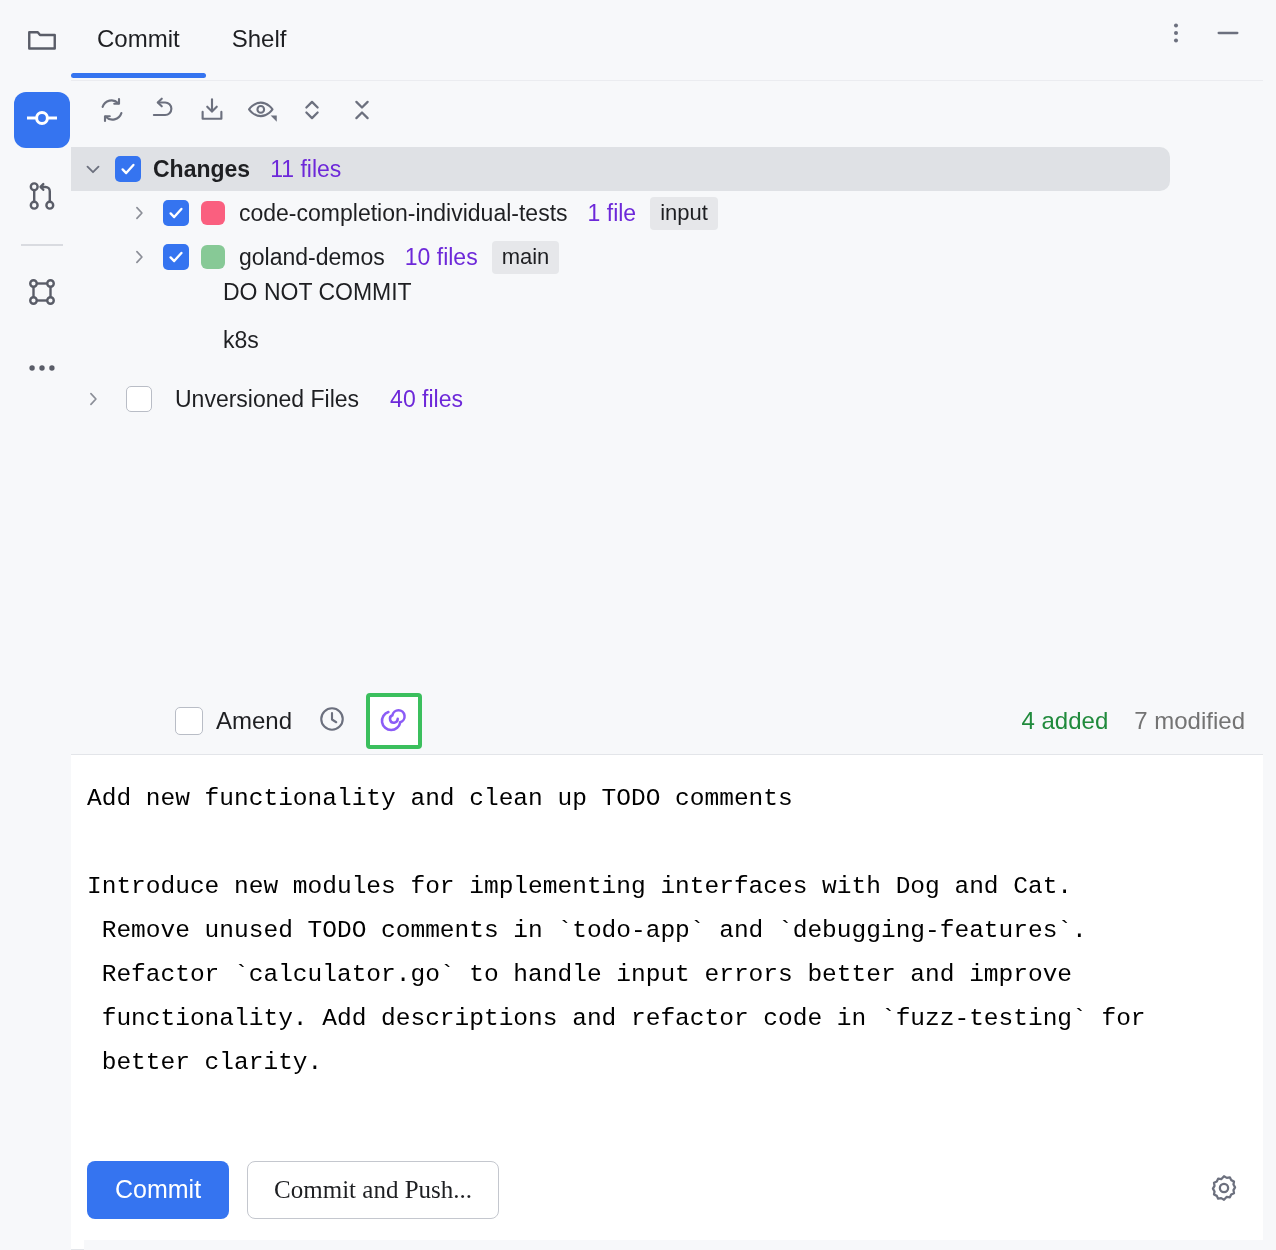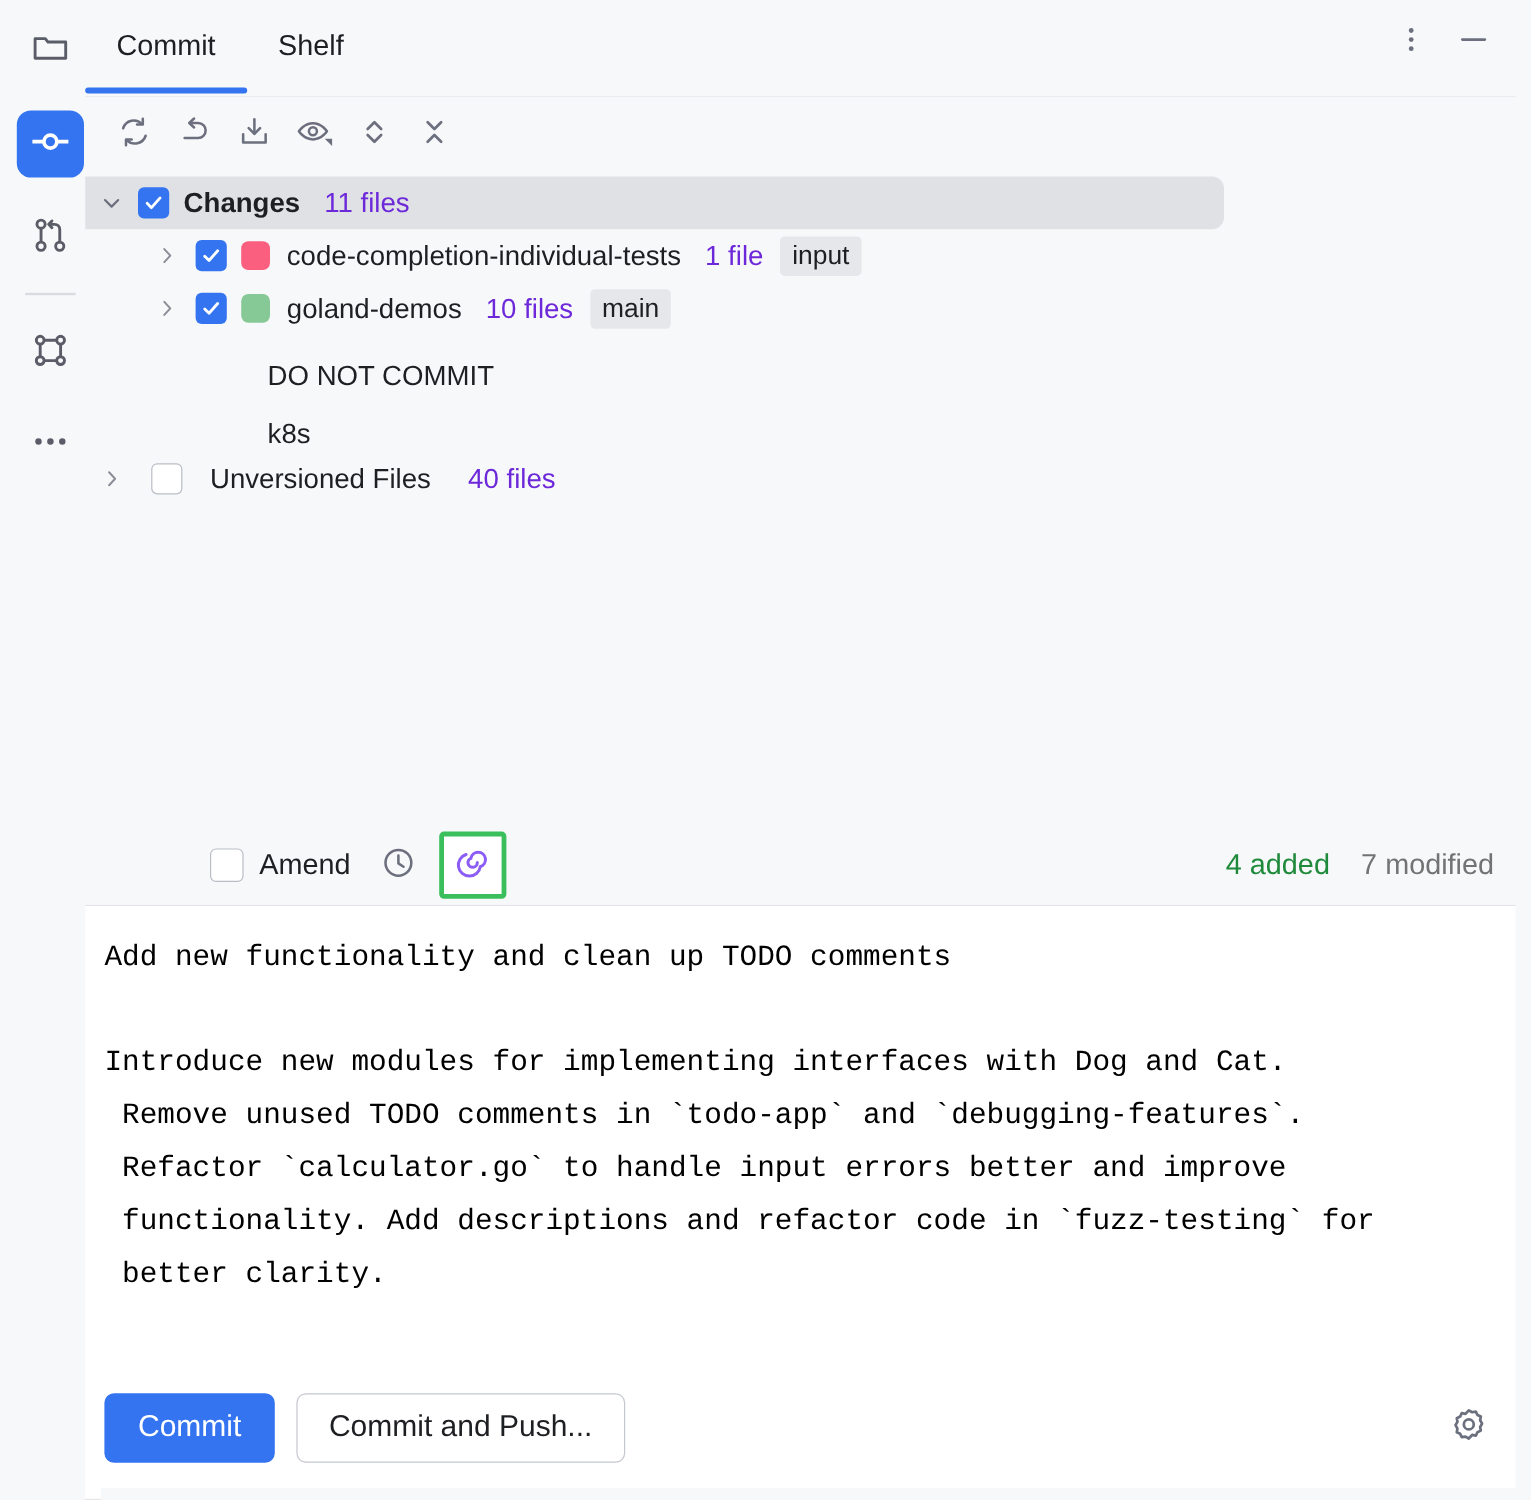--- a/index.html
+++ b/index.html
@@ -71,21 +71,21 @@
 
   
   #changes-tree { flex: 1 1 auto; padding-top: 4px; position: relative; }
   .tree-row {
     height: 44px; display: flex; align-items: center;
     font-size: 23px; white-space: nowrap;
   }
   .tree-row.selected {
     background: #dfe1e5;
     border-radius: 0 10px 10px 0;
-    width: 949px;
+    width: 1099px;
   }
   .chevron {
     width: 36px; display: flex; align-items: center; justify-content: center;
     cursor: pointer; flex: 0 0 auto;
   }
   .cb {
     width: 26px; height: 26px; flex: 0 0 auto;
     border-radius: 5px; margin-right: 12px;
     display: flex; align-items: center; justify-content: center;
     cursor: pointer;
@@ -93,21 +93,21 @@
   .cb.checked { background: #3574f0; }
   .cb.unchecked { background: #ffffff; border: 1.6px solid #b9bdc6; }
   .swatch { width: 24px; height: 24px; border-radius: 6px; margin-right: 14px; flex: 0 0 auto; }
   .node-label { font-weight: 400; }
   .node-label.bold { font-weight: 700; }
   .node-count { color: #6d28d9; margin-left: 20px; }
   .branch-tag {
     margin-left: 14px; background: #e6e7ea; color: #1e1f22;
     border-radius: 4px; padding: 3px 10px 4px; font-size: 22px;
   }
-  .plain-row { height: 48px; display: flex; align-items: flex-end; font-size: 23px; padding-left: 152px; }
+  .plain-row { height: 48px; display: flex; align-items: flex-start; font-size: 23px; padding-left: 152px; }
 
   
   #amend-bar {
     height: 66px; flex: 0 0 auto;
     display: flex; align-items: center; padding: 0 18px 0 104px;
   }
   #amend-check {
     width: 28px; height: 28px; border-radius: 5px;
     background: #fff; border: 1.6px solid #b9bdc6; cursor: pointer; flex: 0 0 auto;
   }
@@ -141,21 +141,21 @@
     border-bottom: 1px solid #e3e5e9;
   }
   .btn {
     height: 58px; border-radius: 8px; font-size: 25px;
     display: flex; align-items: center; justify-content: center;
     cursor: pointer; font-family: "Liberation Sans", sans-serif;
   }
   #commit-button { background: #3574f0; color: #fff; padding: 0 28px; }
   #commit-push-button {
     background: #fff; color: #1e1f22; padding: 0 26px;
-    border: 1.6px solid #c4c7ce; margin-left: 18px;
+    border: 1.6px solid #c4c7ce; margin-left: 18px; font-family: Liberation Serif, serif;
   }
   #settings-gear {
     margin-left: auto; width: 46px; height: 46px;
     display: flex; align-items: center; justify-content: center; cursor: pointer;
   }
   #bottom-strip {
     position: absolute; left: 84px; bottom: 0; width: 1192px; height: 10px;
     background: #f7f8fa;
   }
 </style>

